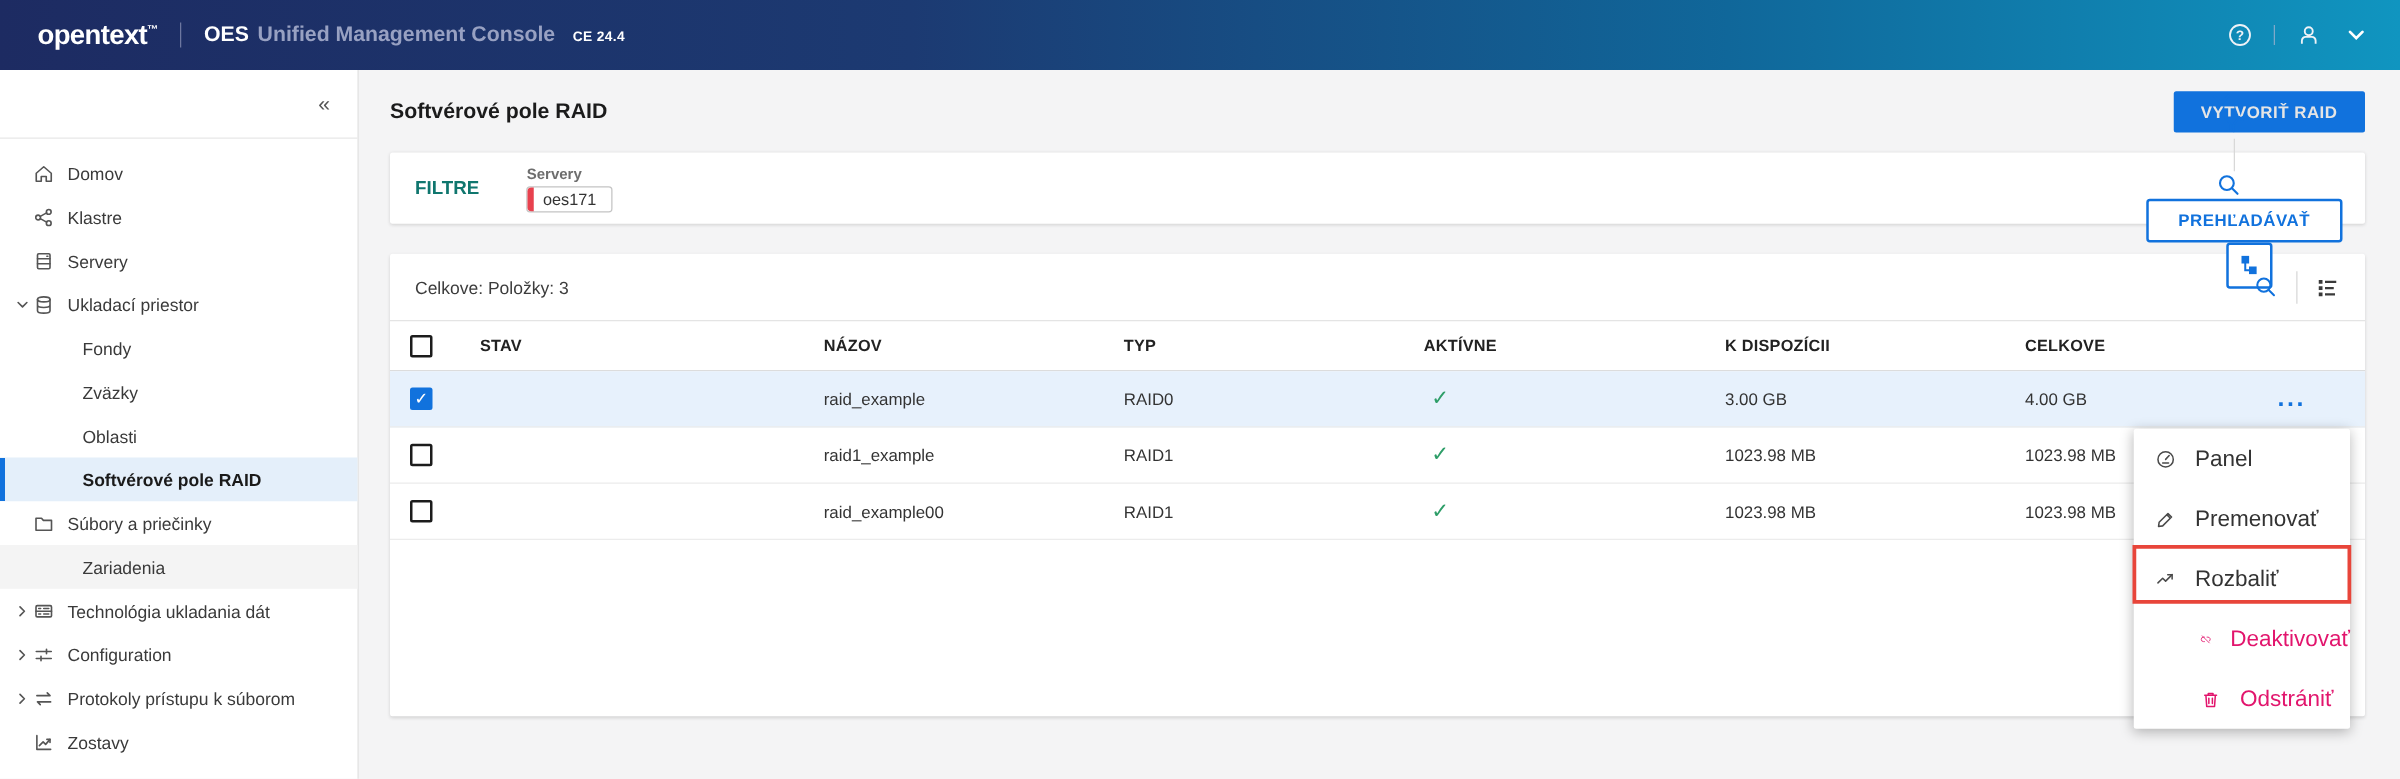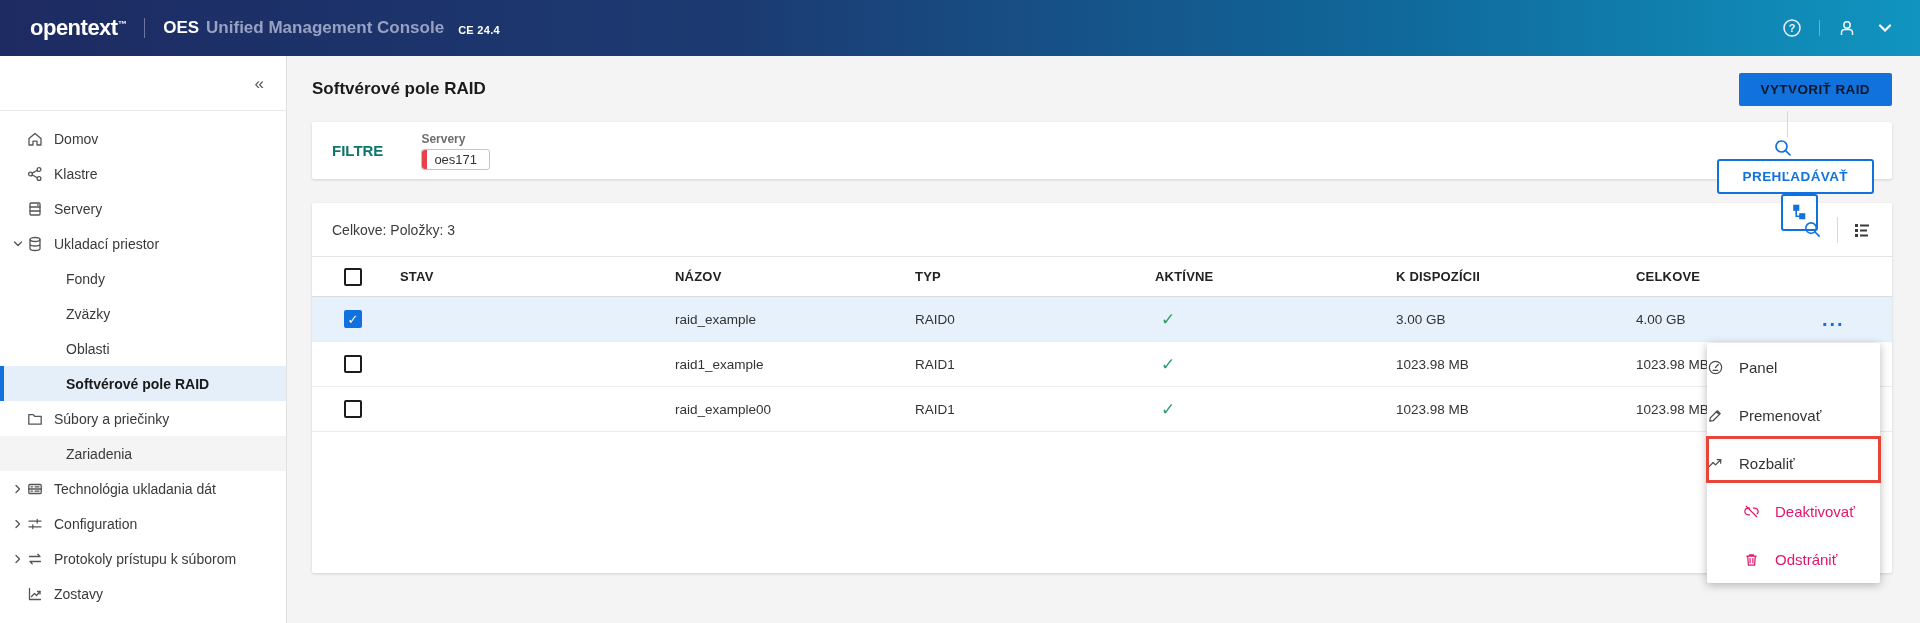--- a/index.html
+++ b/index.html
@@ -36,21 +36,21 @@
   .nav-item.sub .lbl { padding-left:66px; }
   .nav-item.selected { background:#e4effa; box-shadow:inset 4px 0 0 #1172dd; }
   .nav-item.selected .lbl { font-weight:bold; color:#1a1a1a; }
   .nav-item.hovered { background:#f4f4f4; }
   svg.ic { stroke:#555; fill:none; stroke-width:1.3; stroke-linecap:round; stroke-linejoin:round; }
 
   
   .main { flex:1; padding:0 28px 0 25px; position:relative; }
   .page-head { height:66px; display:flex; align-items:center; justify-content:space-between; }
   .page-title { font-size:17px; font-weight:bold; color:#1b1b1b; }
-  .btn-primary { background:#1172dd; color:#0f172a; border:none; font-family:inherit;
+  .btn-primary { background:#1172dd; color:#e5e5e5; border:none; font-family:inherit;
     font-size:13.5px; font-weight:bold; letter-spacing:.4px; padding:9px 22px; border-radius:2px; cursor:pointer; }
 
   .card { background:#fff; border-radius:2px; box-shadow:0 1px 3px rgba(0,0,0,.14); }
 
   
   .filter-card { height:57px; display:flex; align-items:center; padding:0 18px 0 20px; margin-bottom:24px; }
   .filter-label { font-size:15px; font-weight:bold; color:#0f766e; margin-right:38px; }
   .filter-field .flabel { font-size:12px; font-weight:bold; color:#6e6e6e; margin-bottom:3px; }
   .chip { position:relative; display:inline-flex; align-items:center; border:1px solid #c4c4c4;
     border-radius:3px; padding:2px 12px 2px 12px; font-size:13px; color:#333; background:#fff; }
@@ -67,37 +67,37 @@
   .tree-btn { width:37px; height:37px; border:2px solid #1172dd; border-radius:3px; margin-left:8px;
     display:flex; align-items:center; justify-content:center; cursor:pointer; background:#fff; }
 
   
   .table-card { min-height:370px; }
   .table-summary { height:54px; display:flex; align-items:center; padding:0 20px; border-bottom:1px solid #e4e4e4; }
   .summary-text { font-size:14px; color:#3c3c3c; }
   .summary-icons { margin-left:auto; display:flex; align-items:center; gap:14px; }
   .thead-row, .trow { display:grid;
     grid-template-columns:56px 275px 240px 240px 241px 240px 1fr 70px;
-    align-items:center; padding-left:32px; }
+    align-items:center; padding-left:16px; }
   .thead-row { height:40px; border-bottom:1px solid #dcdcdc; }
   .th { font-size:13px; font-weight:bold; color:#222; letter-spacing:.2px; }
   .trow { height:45px; border-bottom:1px solid #ececec; font-size:13.5px; color:#333; }
   .trow.selected { background:#e7f1fc; }
   .cbx { width:18px; height:18px; border:2px solid #1c1c1c; border-radius:2px; background:#fff; cursor:pointer; }
   .cbx.checked { background:#1172dd; border-color:#1172dd; display:flex; align-items:center;
     justify-content:center; color:#fff; font-size:13px; font-weight:bold; }
   .dot { width:12px; height:12px; border-radius:50%; background:#2ea052; margin-left:8px; }
   .checkmark { color:#2e9e68; font-size:17px; font-weight:bold; margin-left:6px; }
   .more-btn { color:#1172dd; font-size:20px; font-weight:bold; letter-spacing:2px; line-height:10px; cursor:pointer; }
 
   
   .context-menu { position:absolute; left:1707px; top:343px; width:173px; background:#fff;
     box-shadow:0 2px 10px rgba(0,0,0,.28); border-radius:2px; z-index:10; }
-  .menu-item { height:48px; display:flex; align-items:center; gap:15px; padding-left:0;
-    font-size:15px; color:#333; cursor:pointer; }
+  .menu-item { height:48px; display:flex; align-items:center; gap:15px; padding-left:17px;
+    font-size:18px; color:#333; cursor:pointer; }
   .menu-item svg.ic { stroke:#4a4a4a; }
   .menu-item.danger { color:#e2156d;margin-left:36px; }
   .menu-item.danger svg.ic { stroke:#e2156d; }
   .menu-highlight { position:absolute; left:-1px; right:-1px; top:93px; height:47px;
     border:3px solid #e8453a; pointer-events:none; }
 </style>
 </head>
 <body>
 
 <div class="topbar">

